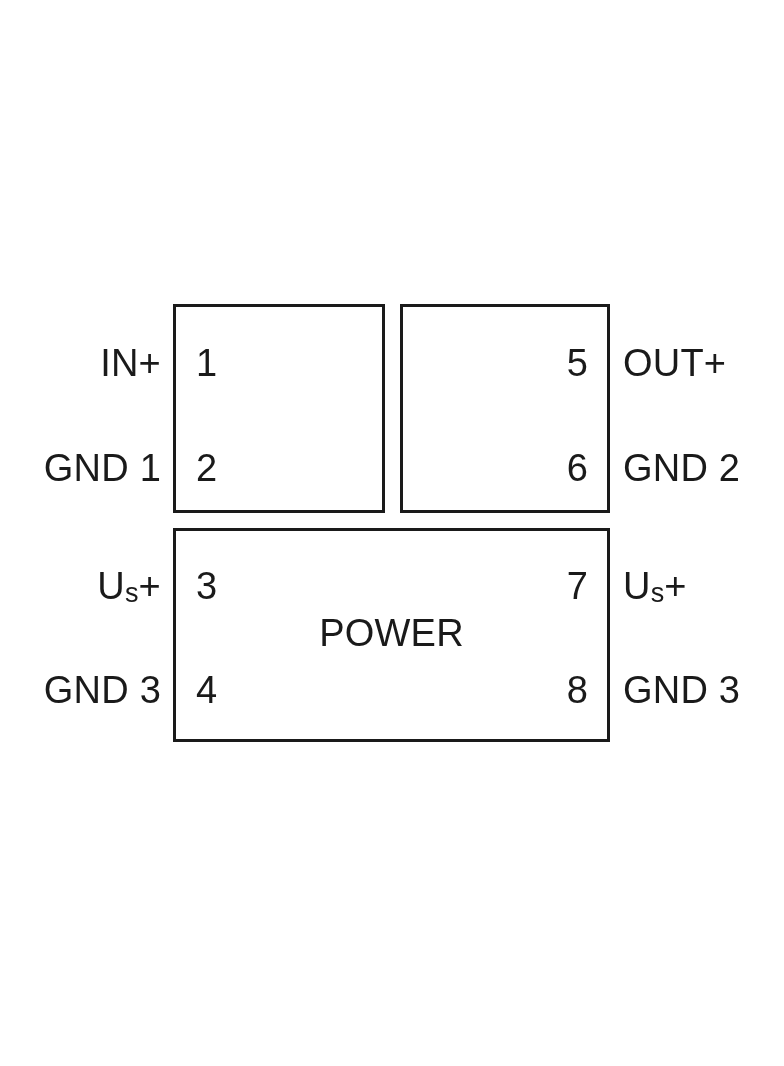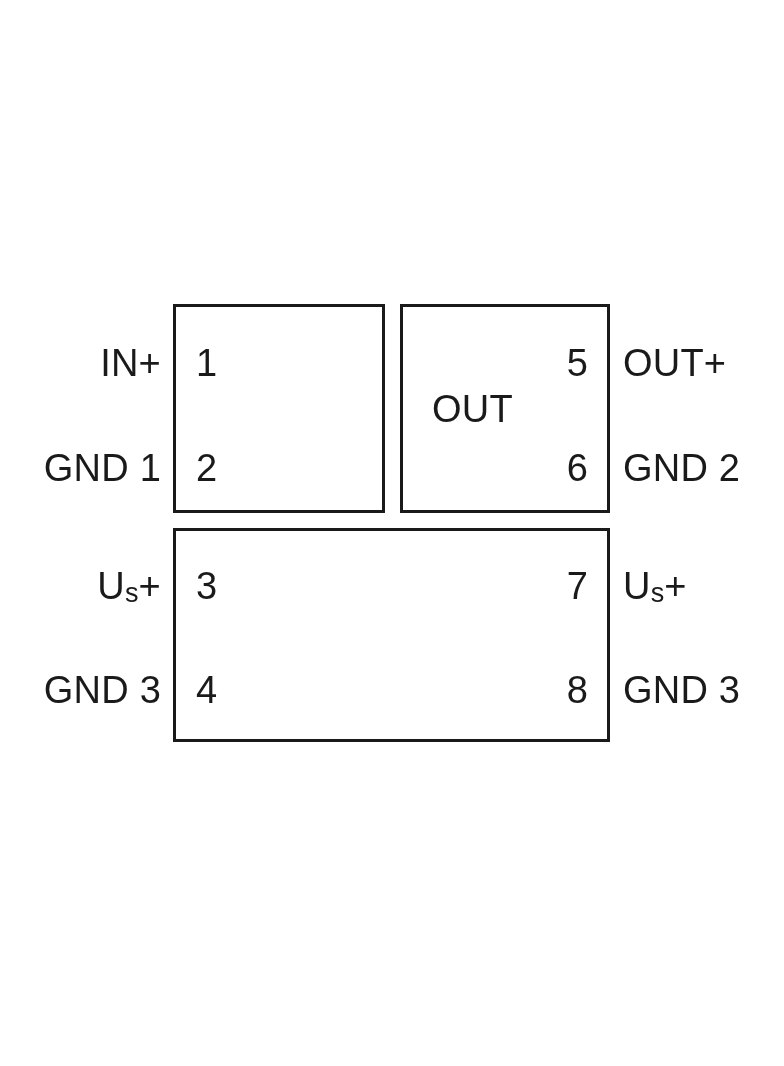--- a/index.html
+++ b/index.html
@@ -116,22 +116,22 @@
 </head>
 <body>
 
 <div id="diagram">
 
   <div class="box" id="box-in"></div>
   <div class="box" id="box-out"></div>
   <div class="box" id="box-power"></div>
 
 
-  <div class="txt sect row-b" id="cap-out">OUT</div>
 
+  <div class="txt sect row-e" id="cap-power">POWER</div>
 
   <div class="txt lbl-left col-left row-a">IN+</div>
 
   <div class="txt lbl-left col-left row-c">GND 1</div>
 
   <div class="txt lbl-left col-left row-d"><span>U</span><span class="sub">s</span><span>+</span></div>
 
   <div class="txt lbl-left col-left row-f">GND 3</div>
 
   <div class="txt lbl-right col-right row-a">OUT+</div>

